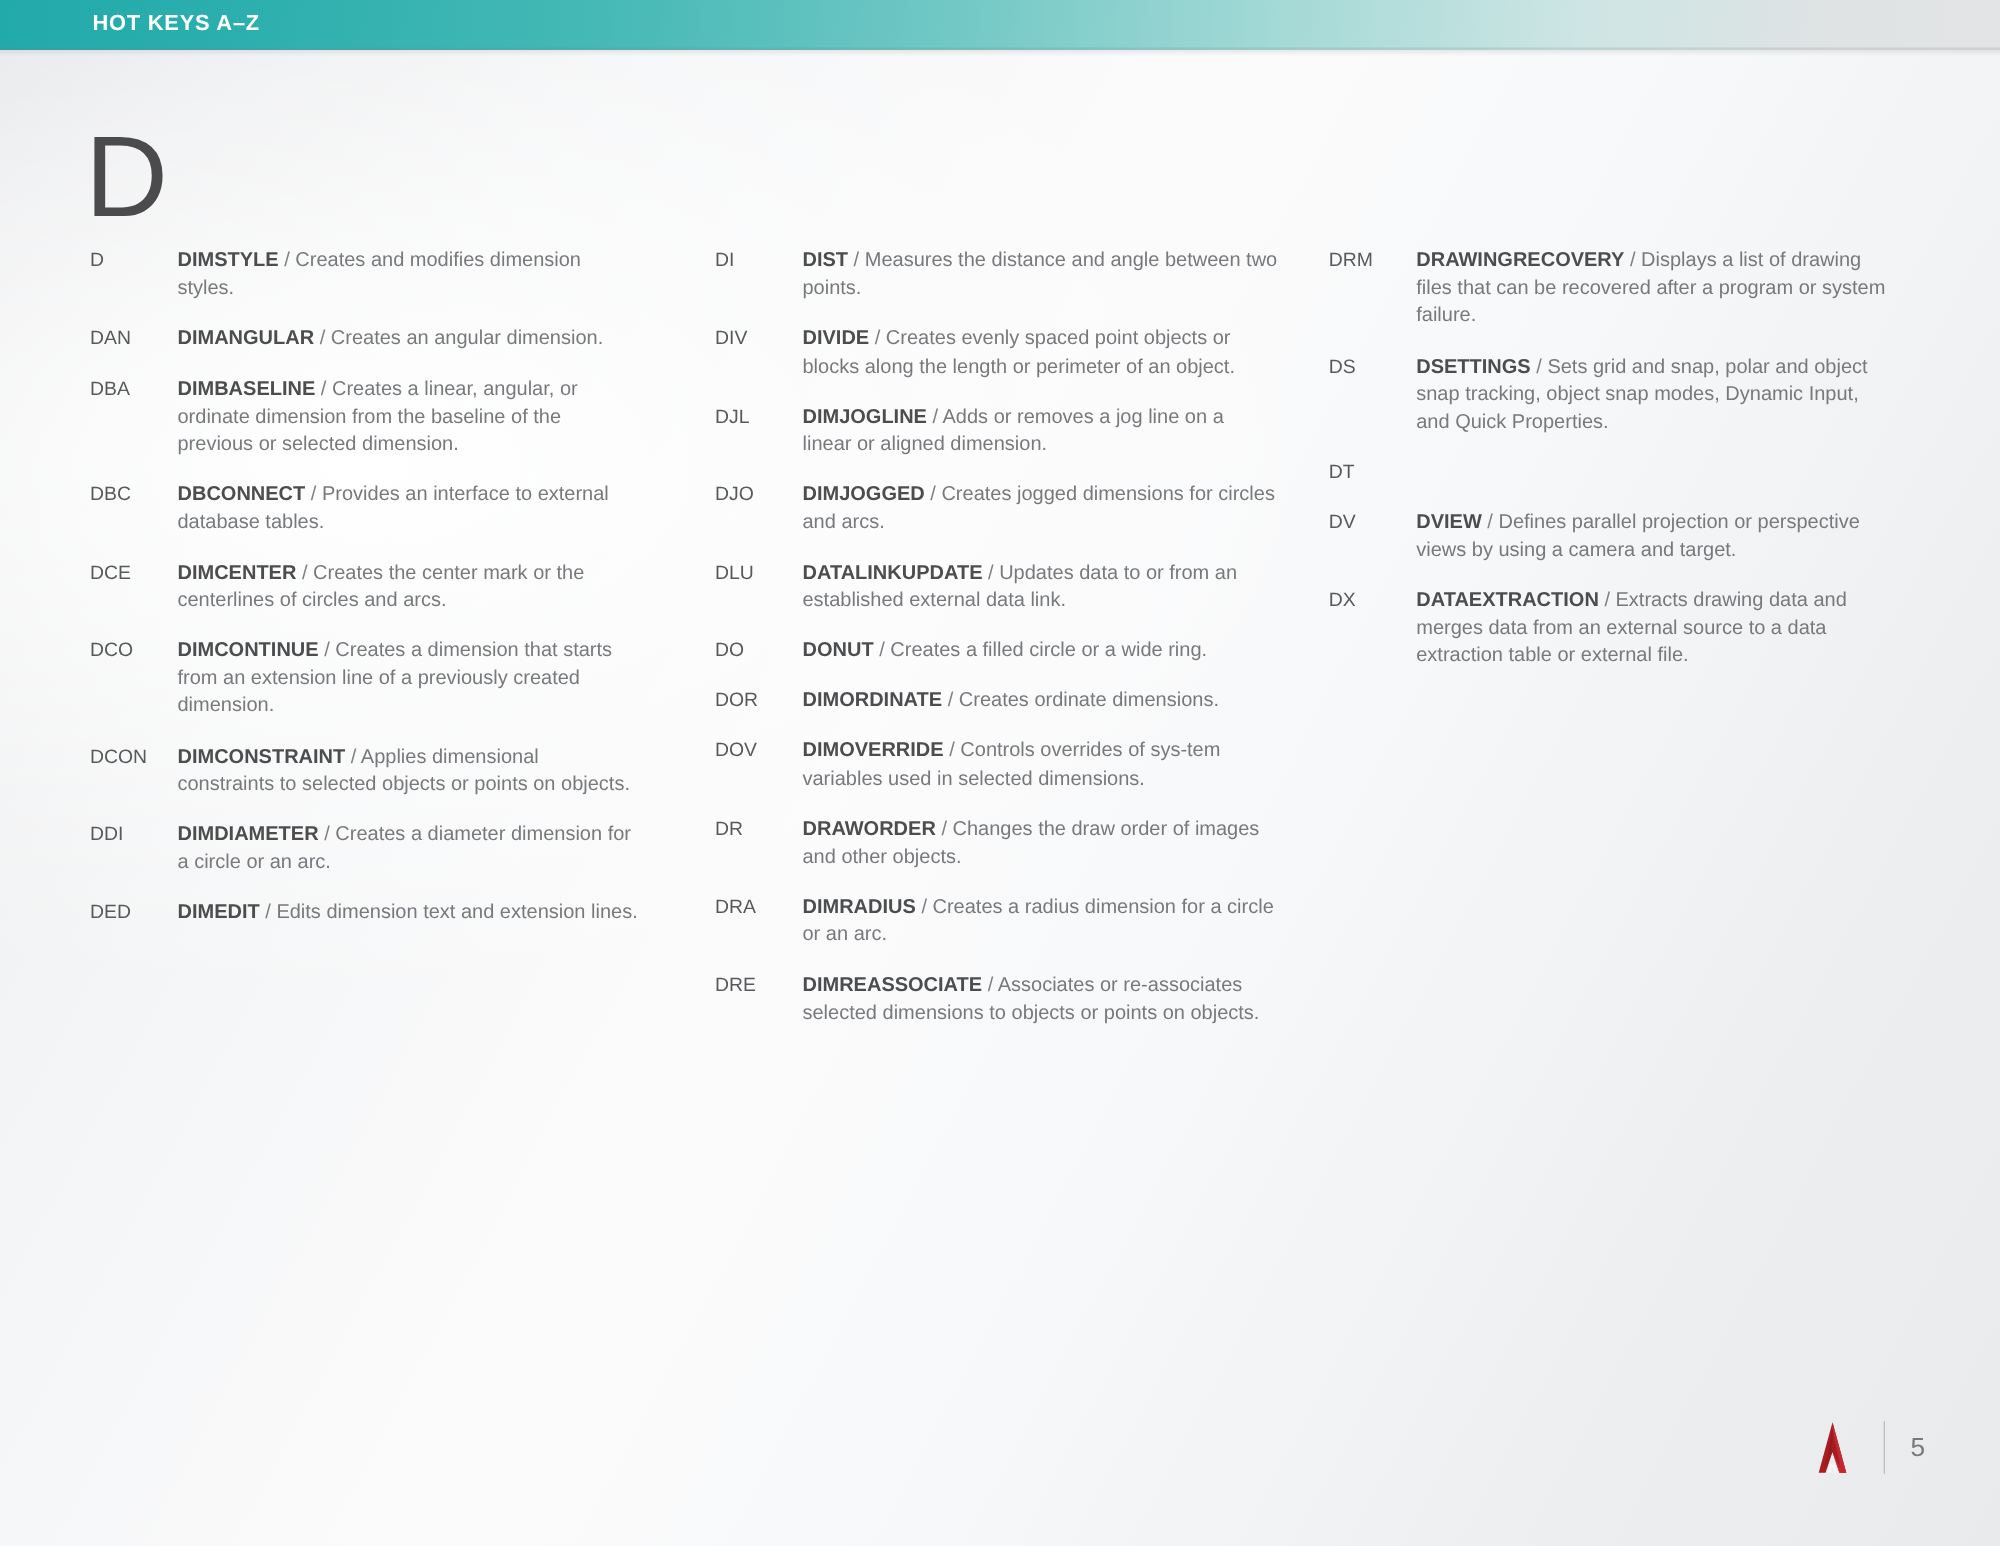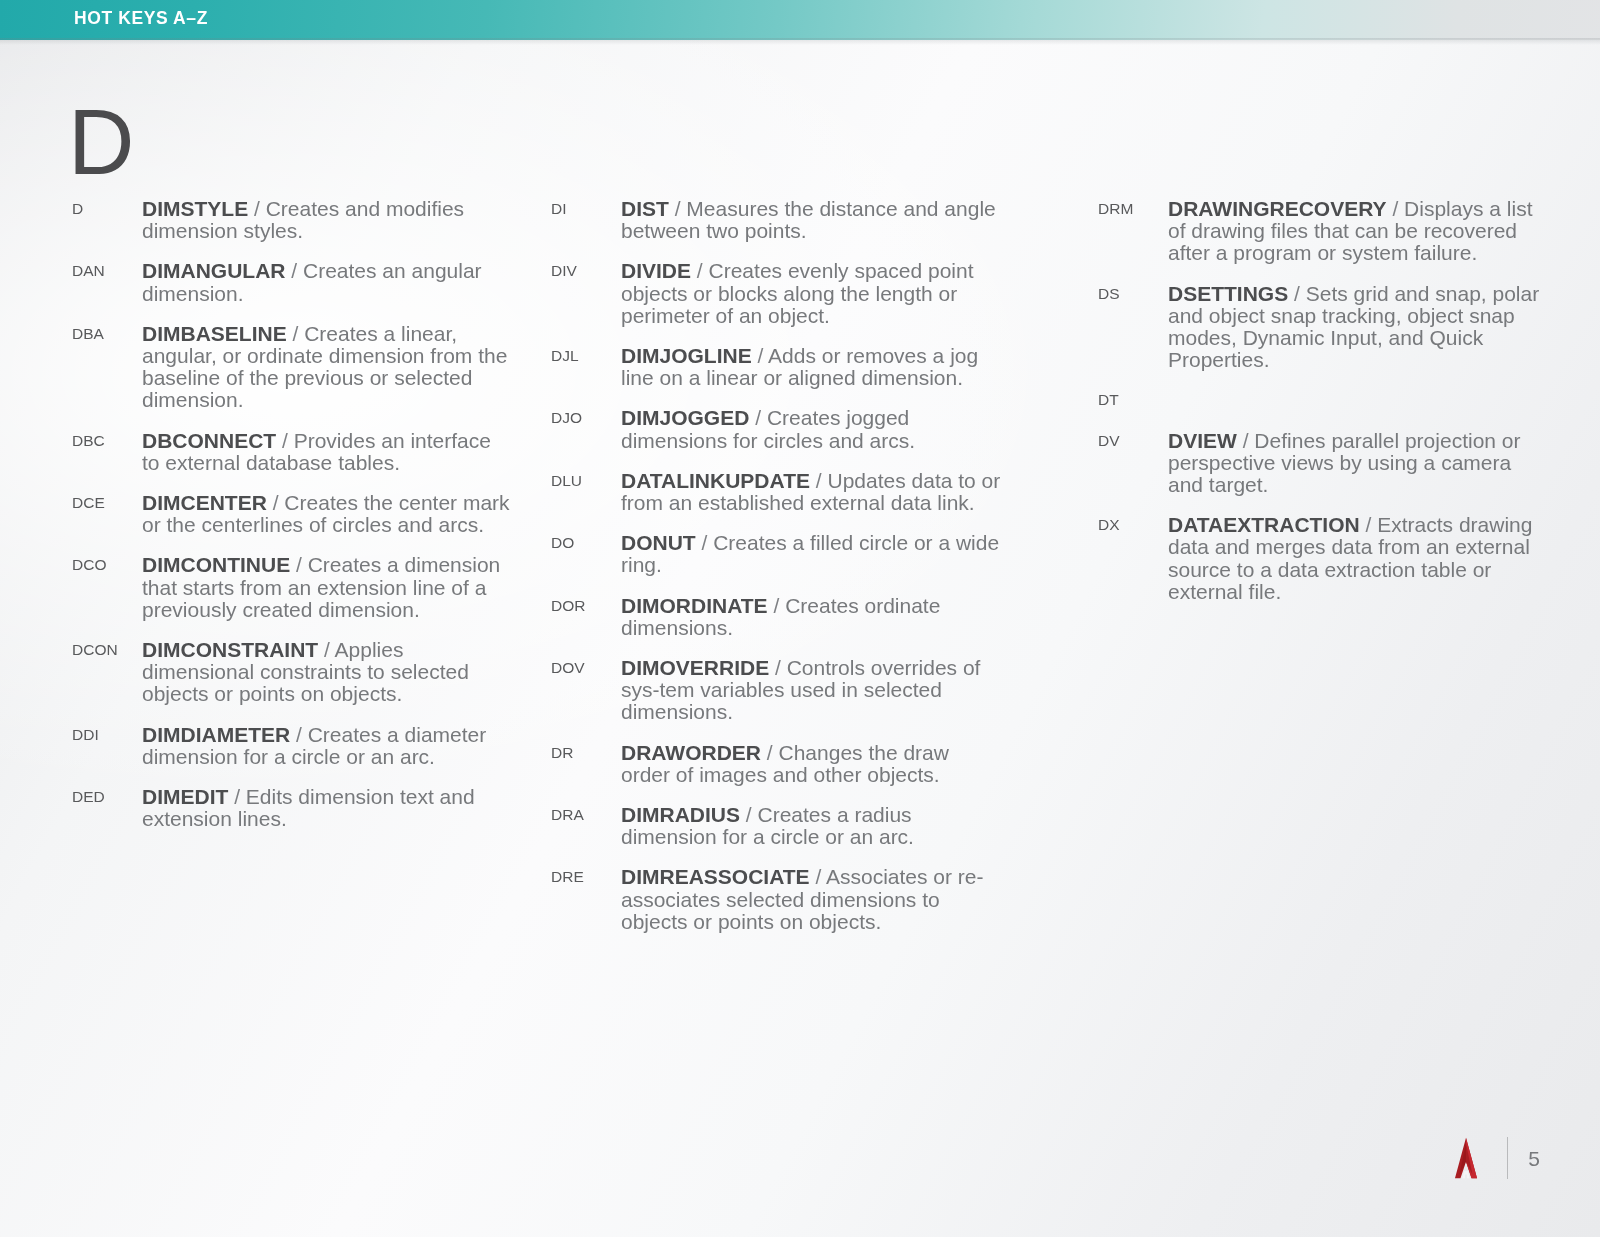--- a/index.html
+++ b/index.html
@@ -78,40 +78,40 @@
     position: absolute;
     top: 198px;
     left: 0;
     width: 1600px;
   }
   .col {
     position: absolute;
     top: 0;
   }
   .col-1 { left: 72px;   width: 440px; }
-  .col-2 { left: 551px;  width: 450px; }
-  .col-3 { left: 1098px; width: 450px; }
+  .col-2 { left: 572px;  width: 450px; }
+  .col-3 { left: 1063px; width: 450px; }
 
   .entry {
     display: flex;
     align-items: flex-start;
     margin-bottom: 18px;
   }
   .entry-key {
     flex: 0 0 auto;
     width: 70px;
     font-size: 15.5px;
     line-height: 22.2px;
     color: #58595b;
     font-weight: 400;
     white-space: nowrap;
   }
   .entry-body {
     flex: 1 1 auto;
-    font-size: 21px;
+    font-size: 16px;
     line-height: 22.2px;
     color: #6f7174;
     font-weight: 400;
   }
   .entry-cmd {
     font-weight: 700;
     color: #4c4d4f;
   }
   .entry-sep {
     font-weight: 400;

